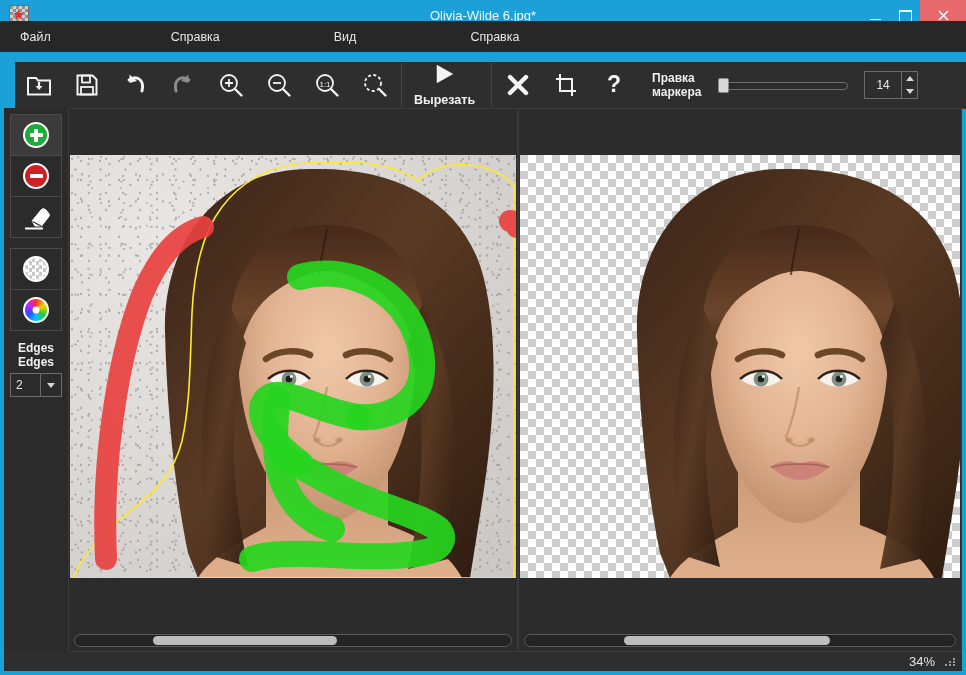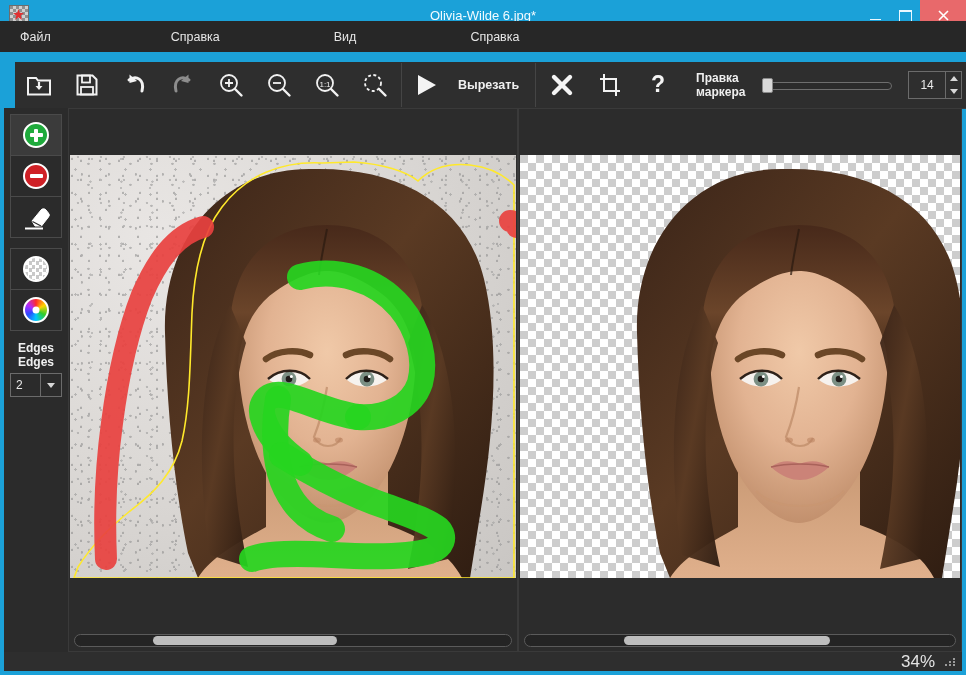--- a/index.html
+++ b/index.html
@@ -35,21 +35,21 @@
   .menu-item:nth-child(3){margin-left:50px;}
   .menu-item:nth-child(4){margin-left:50px;}
 
   
   .toolbar{position:absolute;left:15px;top:62px;width:958px;height:46px;background:#2e2e2e;
       border-bottom:1px solid #3c3c3c;display:flex;align-items:center;}
   .tbtn{width:48px;height:44px;display:flex;align-items:center;justify-content:center;cursor:default;}
   .tbtn svg{display:block;}
   .tsep{width:1px;height:44px;background:#454545;margin:0 2px;}
 
-  .cutbtn{height:44px;display:flex;align-items:center;gap:18px;padding:0 14px 0 10px;cursor:default;}
+  .cutbtn{height:44px;display:flex;align-items:center;gap:8px;padding:0 14px 0 10px;cursor:default;flex-direction:column;}
   .cutbtn .label{color:#f0f0f0;font-size:12.5px;font-weight:bold;}
 
   .msize-label{color:#efefef;font-size:12px;font-weight:bold;line-height:14px;text-align:left;
       margin-left:14px;width:58px;}
   .slider{position:relative;width:130px;height:12px;margin-left:8px;}
   .slider .track{position:absolute;left:0;top:3px;width:130px;height:8px;border:1px solid #6e6e6e;
       border-radius:5px;background:#2b2b2b;box-sizing:border-box;}
   .slider .thumb{position:absolute;left:0px;top:-1px;width:11px;height:15px;background:#d9d9d9;
       border-radius:2px;border:1px solid #8a8a8a;box-sizing:border-box;}
   .spin{margin-left:16px;display:flex;align-items:stretch;height:28px;text-align:right;}
@@ -117,21 +117,21 @@
 
   
   .stroke{fill:none;stroke-linecap:round;stroke-linejoin:round;}
   .stroke.green{stroke:#26d520;stroke-width:26;opacity:.92;}
   .stroke.red{stroke:#e8413f;stroke-width:22;opacity:.92;}
   .outline{fill:none;stroke:#ffe92b;stroke-width:1.6;}
 
   
   .statusbar{position:absolute;left:4px;bottom:4px;width:958px;height:19px;background:#2e2e2e;
       display:flex;align-items:center;justify-content:flex-end;}
-  .zoomval{color:#e4e4e4;font-size:17px;margin-right:10px;}
+  .zoomval{color:#e4e4e4;font-size:13px;margin-right:10px;}
   .grip{width:12px;height:12px;margin-right:5px;position:relative;}
   .grip i{position:absolute;width:2px;height:2px;background:#9a9a9a;}
 </style>
 </head>
 <body>
 
 <div class="app">
 
   <div class="titlebar">
     <div class="app-icon">

